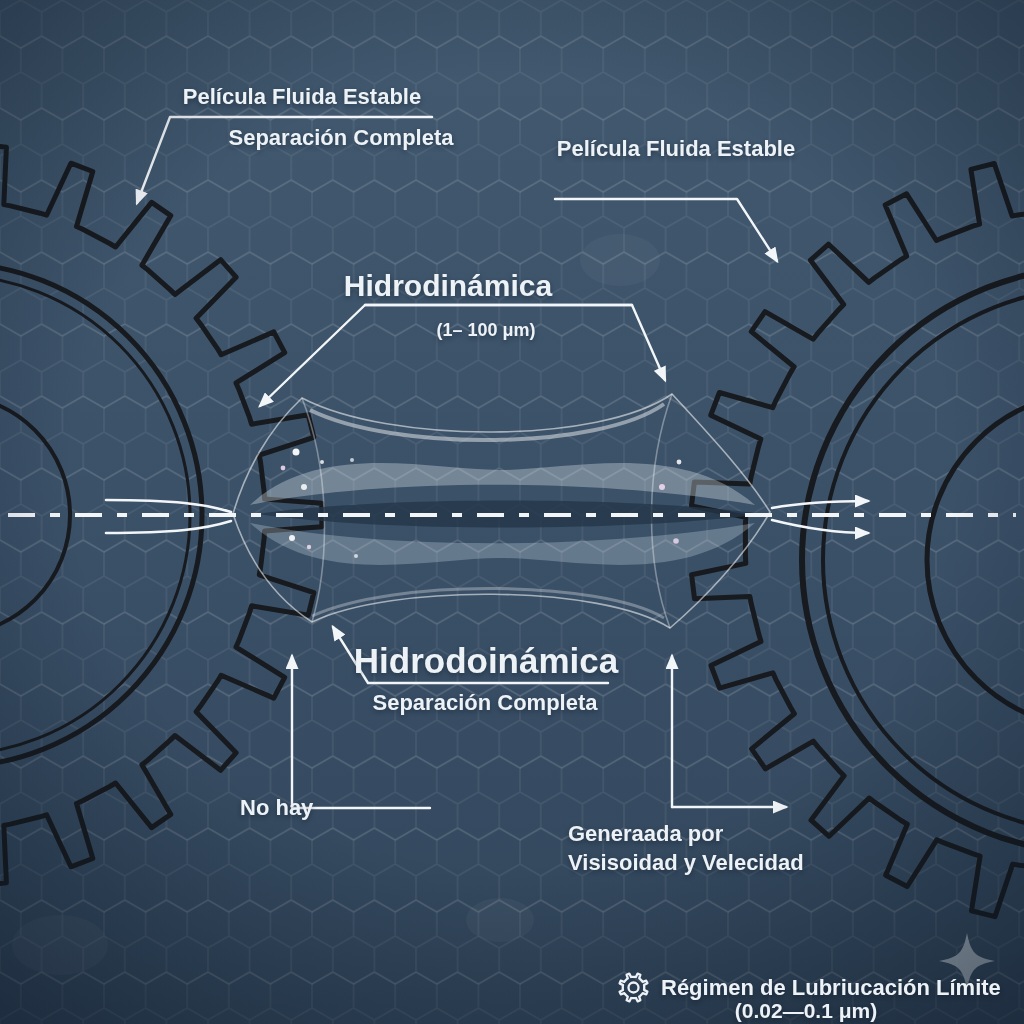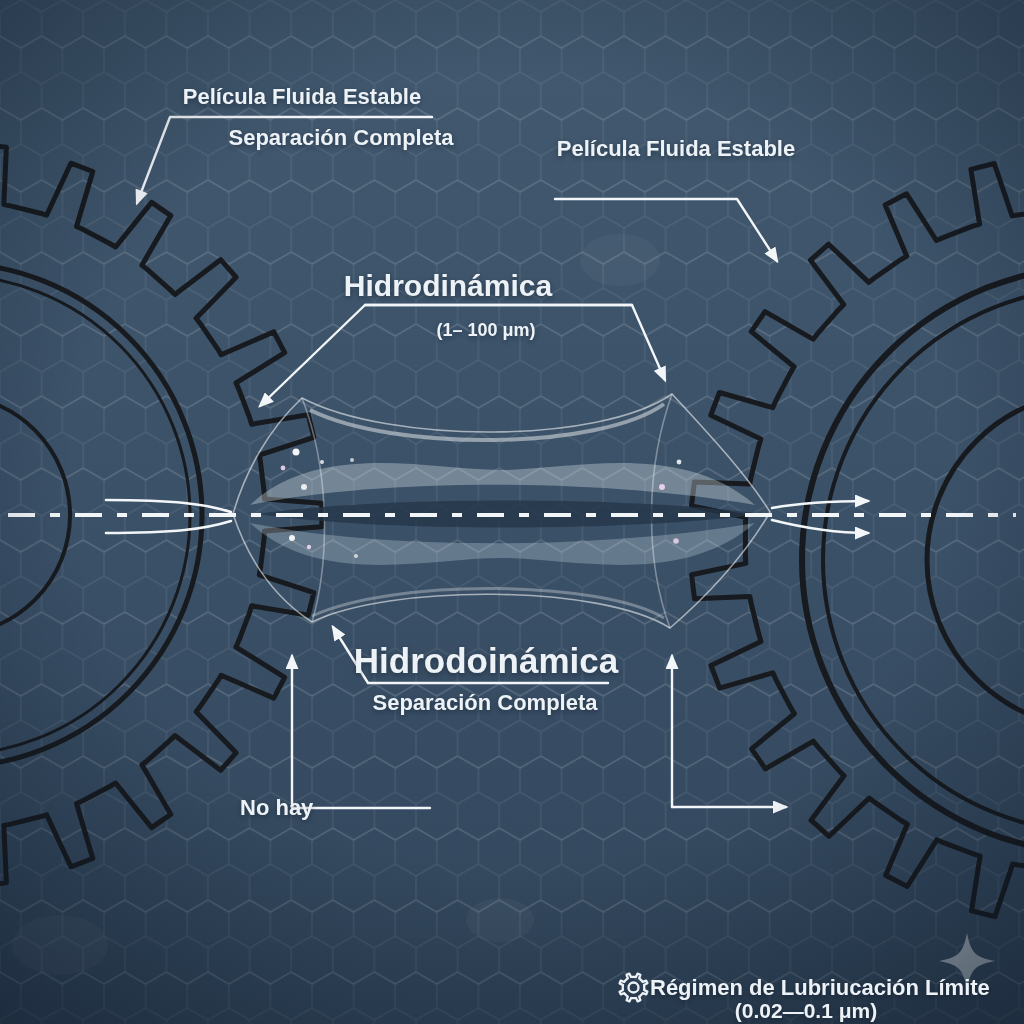--- a/index.html
+++ b/index.html
@@ -22,21 +22,21 @@
   .tl-sub{left:341px;top:138px;font-size:22px;}
   .tr-title{left:676px;top:149px;font-size:22px;}
   .c-title{left:448px;top:286px;font-size:30px;}
   .c-sub{left:486px;top:330px;font-size:18px;}
   .m-title{left:486px;top:661px;font-size:35px;}
   .m-sub{left:485px;top:703px;font-size:22px;}
   .two-line{font-size:22px;line-height:29px;}
   .bl{left:240px;top:793px;}
   .br{left:568px;top:819px;}
   .caption{
-    left:617px;top:971px;display:flex;align-items:center;gap:0;font-size:22px;
+    left:617px;top:971px;display:flex;align-items:center;gap:11px;font-size:22px;
   }
   .caption svg{display:block;}
   .cap-sub{left:806px;top:1011px;font-size:21px;}
   
   .ln{stroke:var(--line,#f3f6f9);stroke-width:2.4;fill:none;stroke-linejoin:round;stroke-linecap:round;}
   .flow{stroke:var(--line,#f3f6f9);stroke-width:2.6;fill:none;stroke-linecap:round;}
   .dashline{stroke:var(--line,#f3f6f9);stroke-width:4;fill:none;stroke-dasharray:27 15 10 15;}
   .gearline{stroke:#171a1e;fill:none;}
   .hexline{stroke:rgba(255,255,255,0.07);stroke-width:1.6;fill:none;}
   .filmedge{stroke:rgba(255,255,255,0.55);stroke-width:1.6;fill:none;}
@@ -165,20 +165,24 @@
   <div class="lbl ctr tl-sub">Separación Completa</div>
   <div class="lbl ctr tr-title">Película Fluida Estable</div>
   <div class="lbl ctr c-title">Hidrodinámica</div>
   <div class="lbl ctr c-sub">(1– 100 μm)</div>
   <div class="lbl ctr m-title">Hidrodoinámica</div>
   <div class="lbl ctr m-sub">Separación Completa</div>
 
   <div class="lbl two-line bl">
     <div>No hay</div>
   </div>
+  <div class="lbl two-line br">
+    <div>Generaada por</div>
+    <div>Visisoidad y Velecidad</div>
+  </div>
 
   <div class="lbl caption">
     <svg width="33" height="33" viewBox="0 0 33 33">
       <path id="capGearPath" d="M27.2,18.2L27.0,18.9L30.4,20.6L29.3,23.4L25.7,22.2L25.3,22.8L22.9,25.2L22.2,25.6L23.4,29.2L20.7,30.4L19.0,27.0L18.2,27.2L14.8,27.2L14.1,27.0L12.4,30.4L9.6,29.3L10.8,25.7L10.2,25.3L7.8,22.9L7.4,22.2L3.8,23.4L2.6,20.7L6.0,19.0L5.8,18.2L5.8,14.8L6.0,14.1L2.6,12.4L3.7,9.6L7.3,10.8L7.7,10.2L10.1,7.8L10.8,7.4L9.6,3.8L12.3,2.6L14.0,6.0L14.8,5.8L18.2,5.8L18.9,6.0L20.6,2.6L23.4,3.7L22.2,7.3L22.8,7.7L25.2,10.1L25.6,10.8L29.2,9.6L30.4,12.3L27.0,14.0L27.2,14.8Z" fill="none" stroke="#edf2f7" stroke-width="2.3" stroke-linejoin="round"></path>
       <circle cx="16.5" cy="16.5" r="5" fill="none" stroke="#edf2f7" stroke-width="2.3"></circle>
     </svg>
     <span>Régimen de Lubriucación Límite</span>
   </div>
   <div class="lbl ctr cap-sub">(0.02—0.1 μm)</div>
 

